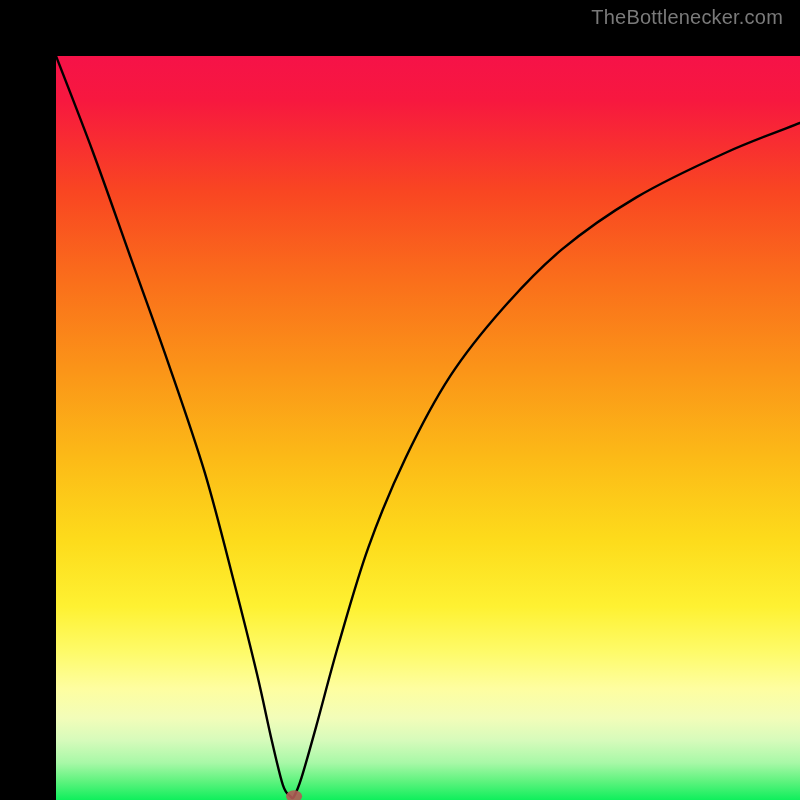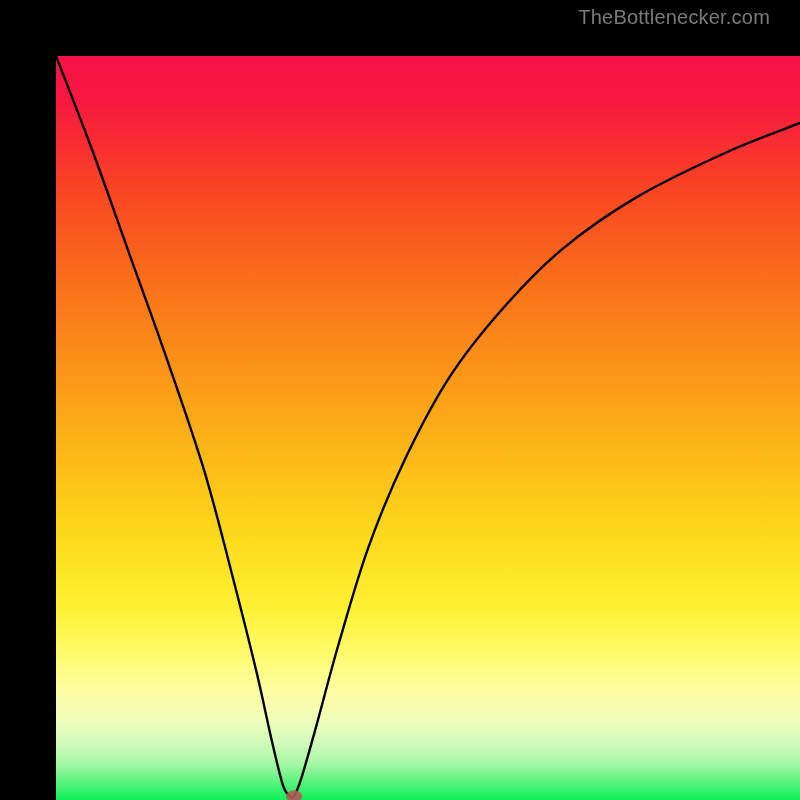--- a/index.html
+++ b/index.html
@@ -47,21 +47,21 @@
   }
   .curve-svg {
     position: absolute;
     inset: 0;
     width: 100%;
     height: 100%;
   }
   .watermark {
     position: absolute;
     top: 6px;
-    right: 30px;
+    right: 17px;
     color: #7a7a7a;
     font-size: 20px;
     font-weight: 500;
     letter-spacing: 0.2px;
   }
 </style>
 </head>
 <body>
 
 <div class="frame">

